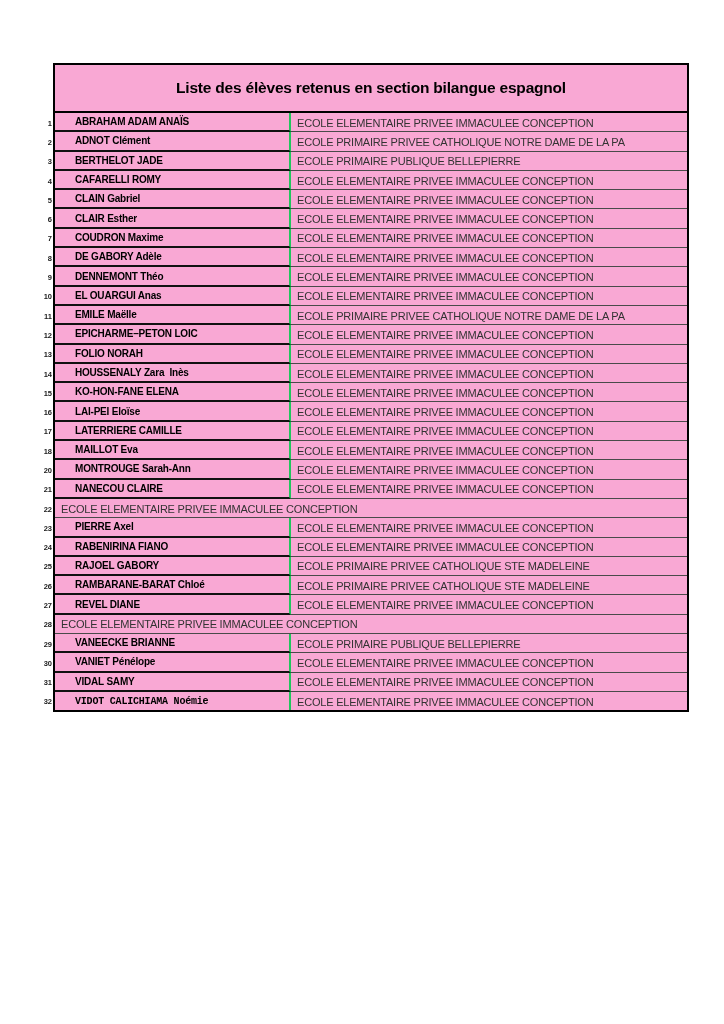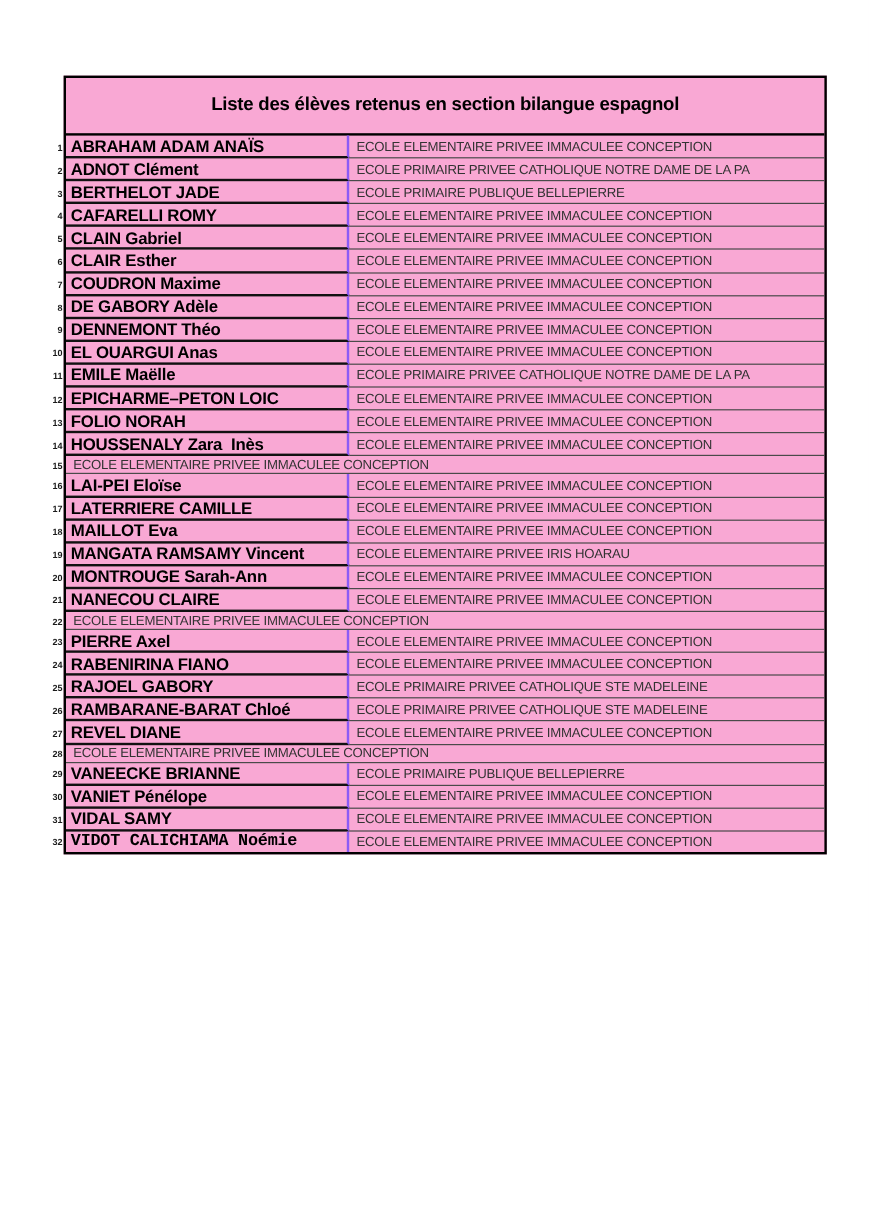--- a/index.html
+++ b/index.html
@@ -59,26 +59,26 @@
     text-align: right;
     font-size: 7.5px;
     font-weight: bold;
     color: #1a1a1a;
     line-height: 1;
   }
   .cell-name {
     width: 236px;
     flex: 0 0 236px;
     box-sizing: border-box;
-    border-right: 2px solid #8b5cf6;
+    border-right: 2px solid #22c55e;
     border-bottom: 2px solid #111;
     display: flex;
     align-items: center;
-    padding: 0 3px 0 4px;
-    font-size: 14px;
+    padding: 0 3px 0 20px;
+    font-size: 10px;
     font-weight: bold;
     letter-spacing: -0.2px;
     white-space: pre;
     overflow: hidden;
   }
   .cell-school {
     flex: 1 1 auto;
     box-sizing: border-box;
     border-bottom: 1px solid #4a4a4a;
     display: flex;
@@ -182,20 +182,21 @@
   </div>
 
   <div class="row">
     <span class="row-num">14</span>
     <div class="cell-name">HOUSSENALY Zara  Inès</div>
     <div class="cell-school">ECOLE ELEMENTAIRE PRIVEE IMMACULEE CONCEPTION</div>
   </div>
 
   <div class="row">
     <span class="row-num">15</span>
+    <div class="cell-name">KO-HON-FANE ELENA</div>
     <div class="cell-school">ECOLE ELEMENTAIRE PRIVEE IMMACULEE CONCEPTION</div>
   </div>
 
   <div class="row">
     <span class="row-num">16</span>
     <div class="cell-name">LAI-PEI Eloïse</div>
     <div class="cell-school">ECOLE ELEMENTAIRE PRIVEE IMMACULEE CONCEPTION</div>
   </div>
 
   <div class="row">
@@ -203,25 +204,20 @@
     <div class="cell-name">LATERRIERE CAMILLE</div>
     <div class="cell-school">ECOLE ELEMENTAIRE PRIVEE IMMACULEE CONCEPTION</div>
   </div>
 
   <div class="row">
     <span class="row-num">18</span>
     <div class="cell-name">MAILLOT Eva</div>
     <div class="cell-school">ECOLE ELEMENTAIRE PRIVEE IMMACULEE CONCEPTION</div>
   </div>
 
-  <div class="row">
-    <span class="row-num">19</span>
-    <div class="cell-name">MANGATA RAMSAMY Vincent</div>
-    <div class="cell-school">ECOLE ELEMENTAIRE PRIVEE IRIS HOARAU</div>
-  </div>
 
   <div class="row">
     <span class="row-num">20</span>
     <div class="cell-name">MONTROUGE Sarah-Ann</div>
     <div class="cell-school">ECOLE ELEMENTAIRE PRIVEE IMMACULEE CONCEPTION</div>
   </div>
 
   <div class="row">
     <span class="row-num">21</span>
     <div class="cell-name">NANECOU CLAIRE</div>

